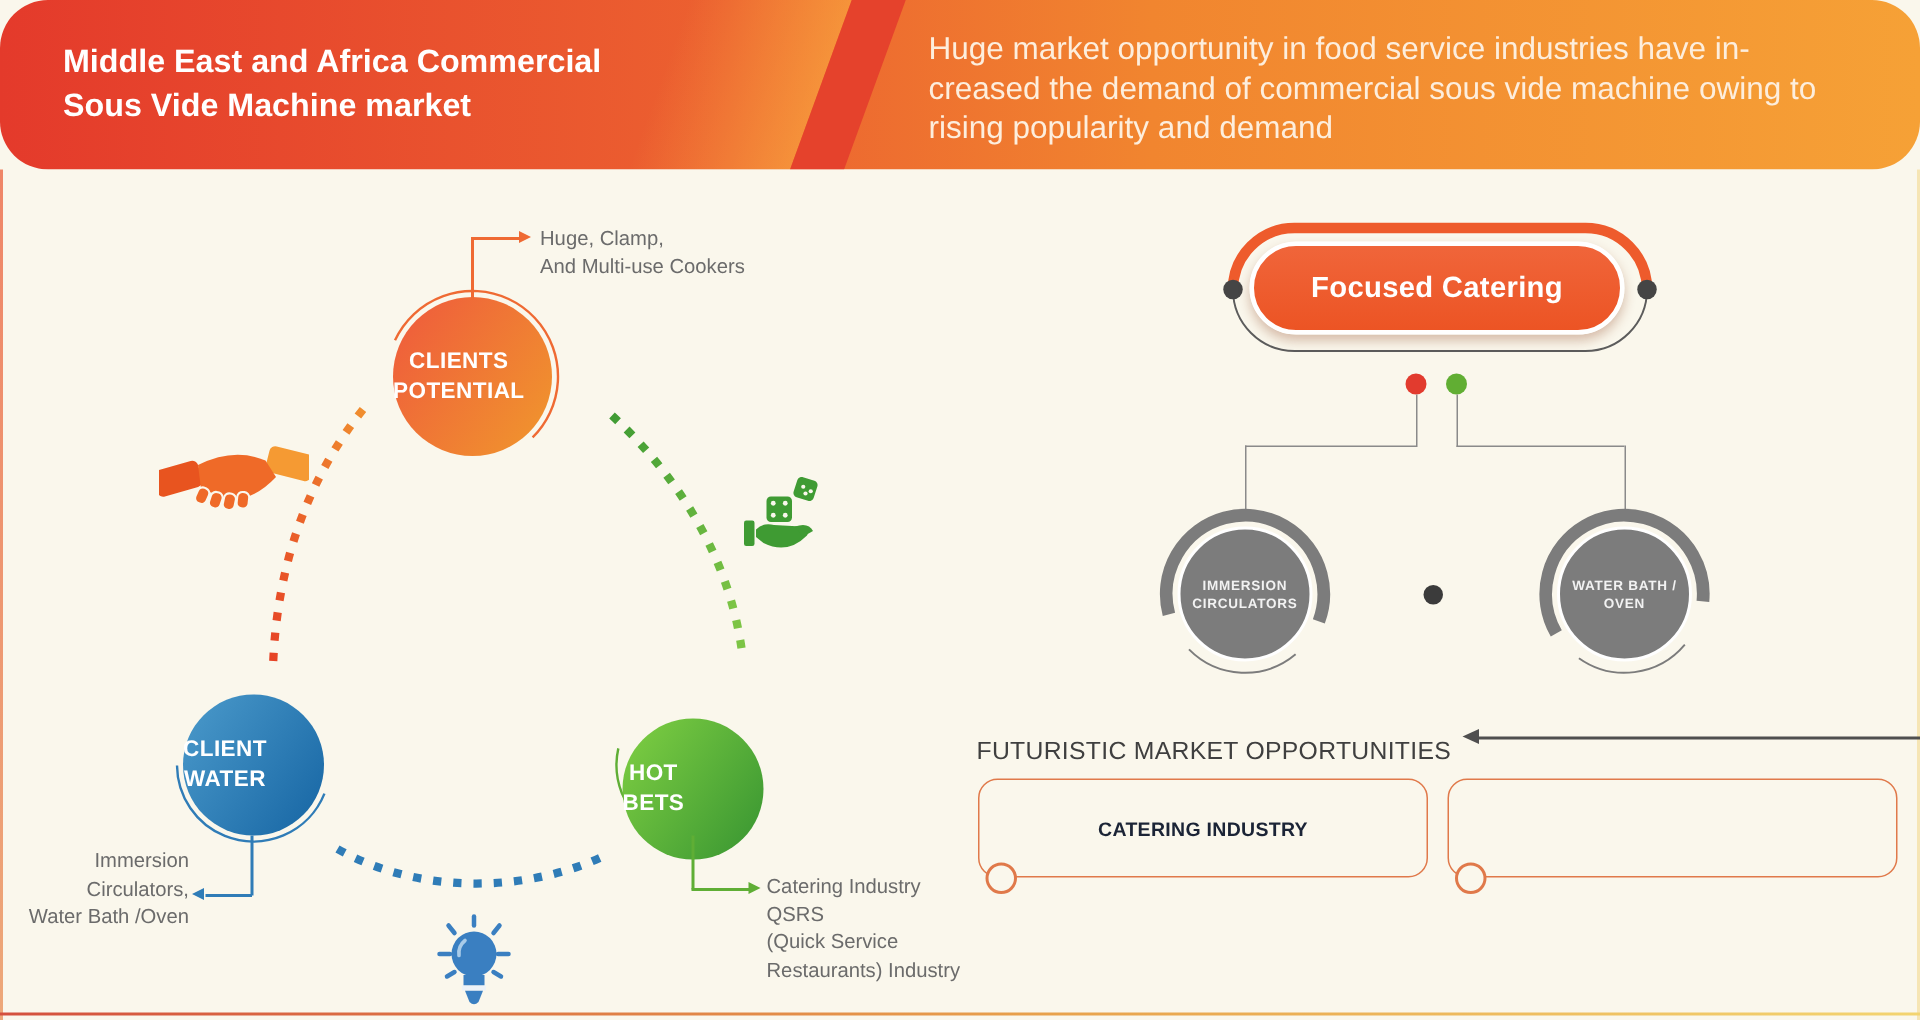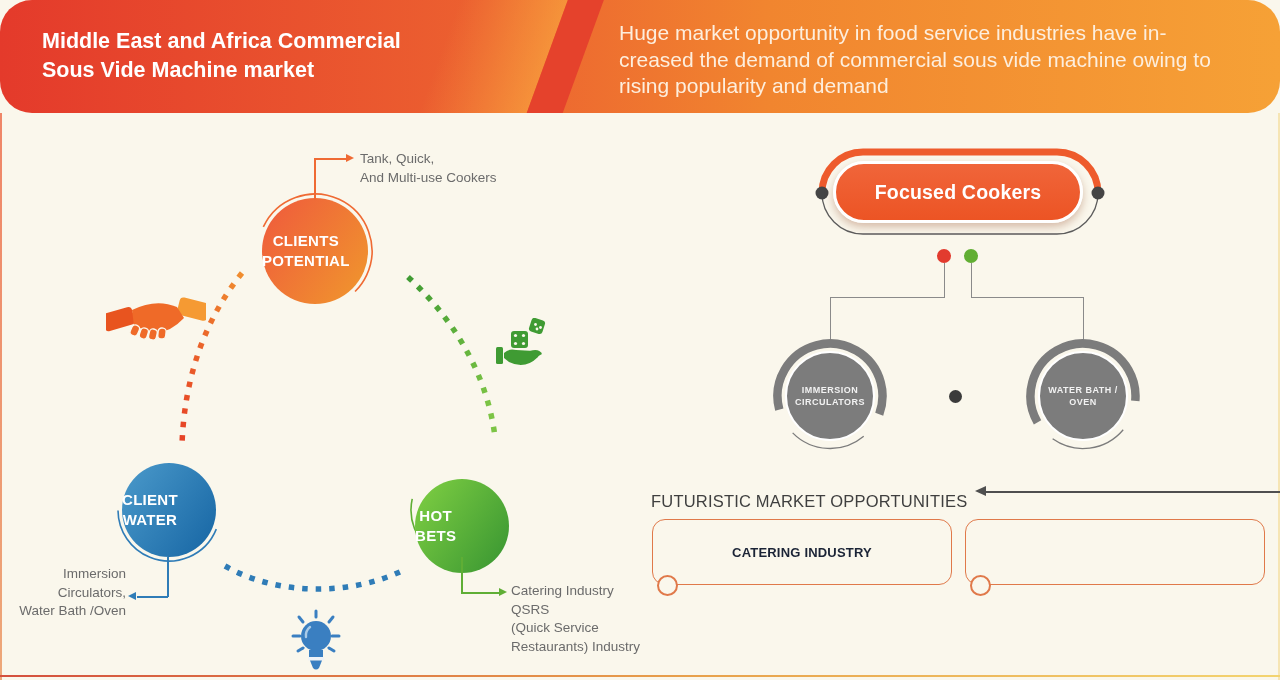--- a/index.html
+++ b/index.html
@@ -75,21 +75,21 @@
     <svg class="abs" style="left:256px;top:79px;" width="118" height="118">
       <circle cx="59" cy="59" r="57" fill="none" stroke="#ef6a33" stroke-width="1.6" stroke-dasharray="199 159" transform="rotate(205 59 59)"></circle>
     </svg>
     <div class="abs bubble orange pre" style="left:262px;top:85px;width:106px;height:106px;">
       <span class="pre">CLIENTS
 POTENTIAL</span>
     </div>
     <div class="abs line" style="left:314px;top:45px;width:1.6px;height:42px;background:#ef6a33;"></div>
     <div class="abs line" style="left:314px;top:45px;width:33px;height:1.6px;background:#ef6a33;"></div>
     <div class="abs tri" style="left:346px;top:41px;border-left:8px solid #ef6a33;border-top:4.8px solid transparent;border-bottom:4.8px solid transparent;"></div>
-    <div class="abs note pre" style="left:360px;top:37px;">Tank, Quick,
+    <div class="abs note pre" style="left:360px;top:37px;">Huge, Clamp,
 And Multi-use Cookers</div>
 
     <svg class="abs" style="left:106px;top:182px;" width="100" height="54" viewBox="0 0 100 54">
       <rect x="-3" y="15" width="31" height="18" rx="4" transform="rotate(-16 13 24)" fill="#e8541f"></rect>
       <rect x="72" y="5" width="31" height="18" rx="4" transform="rotate(14 87 14)" fill="#f59a33"></rect>
       <path d="M26,15 Q50,3 71,12 L78,23 Q62,40 45,37 L28,31 Z" fill="#ef6a28"></path>
       <g fill="#ef6a28" stroke="#faf7ec" stroke-width="1.4">
         <rect x="25" y="30" width="8" height="11" rx="3.5" transform="rotate(24 29 35)"></rect>
         <rect x="34" y="33" width="8" height="11" rx="3.5" transform="rotate(18 38 38)"></rect>
         <rect x="43" y="34" width="8" height="11" rx="3.5" transform="rotate(12 47 39)"></rect>
@@ -186,21 +186,21 @@
       </g>
     </svg>
 
     <svg class="abs" style="left:810px;top:34px;" width="300" height="96">
       <path d="M12,46 A41,41 0 0 1 53,5 L247,5 A41,41 0 0 1 288,46" fill="none" stroke="#ee5b2c" stroke-width="7" stroke-linecap="round"></path>
       <path d="M12,46 A41,41 0 0 0 53,87 L247,87 A41,41 0 0 0 288,46" fill="none" stroke="#5c5c5c" stroke-width="1.3"></path>
       <circle cx="12" cy="46" r="6.5" fill="#454545"></circle>
       <circle cx="288" cy="46" r="6.5" fill="#454545"></circle>
     </svg>
     <div class="abs pill" style="left:833px;top:48px;width:250px;height:62px;">
-      <span>Focused Cookers</span>
+      <span>Focused Catering</span>
     </div>
 
     <div class="abs dot" style="left:937px;top:136px;width:14px;height:14px;background:#e23b2e;"></div>
     <div class="abs dot" style="left:964px;top:136px;width:14px;height:14px;background:#61ae33;"></div>
 
     <div class="abs line" style="left:944px;top:150px;width:1.2px;height:35px;"></div>
     <div class="abs line" style="left:830px;top:184px;width:114px;height:1.2px;"></div>
     <div class="abs line" style="left:830px;top:184px;width:1.2px;height:46px;"></div>
     <div class="abs line" style="left:971px;top:150px;width:1.2px;height:35px;"></div>
     <div class="abs line" style="left:971px;top:184px;width:112px;height:1.2px;"></div>

